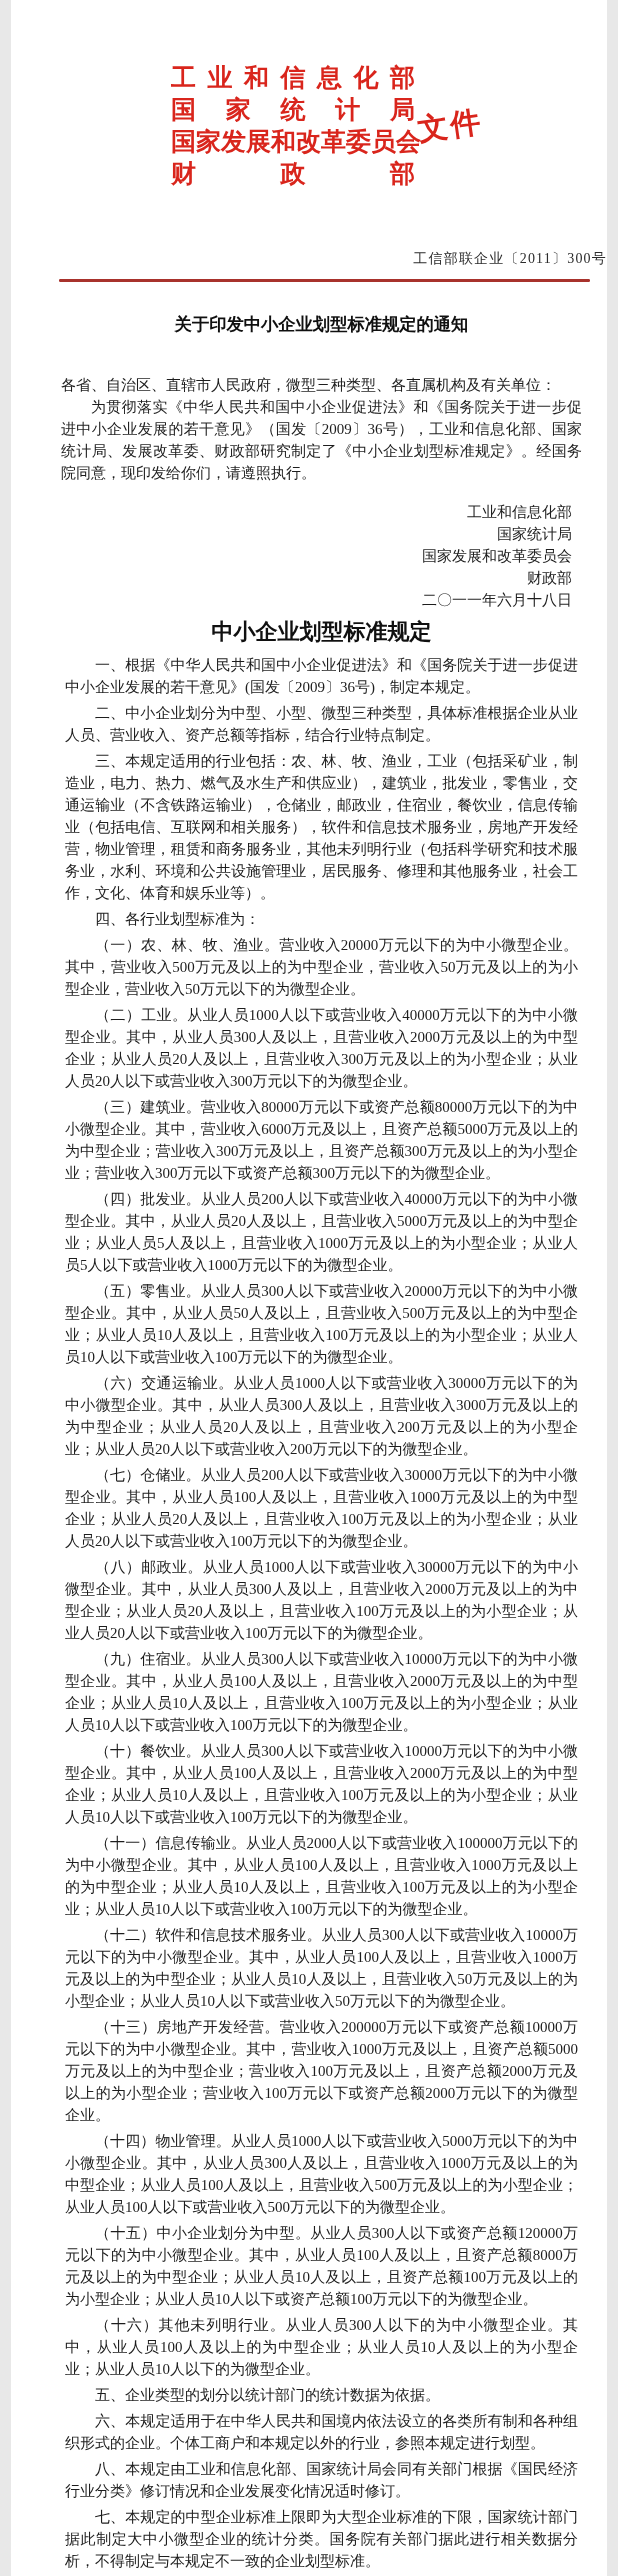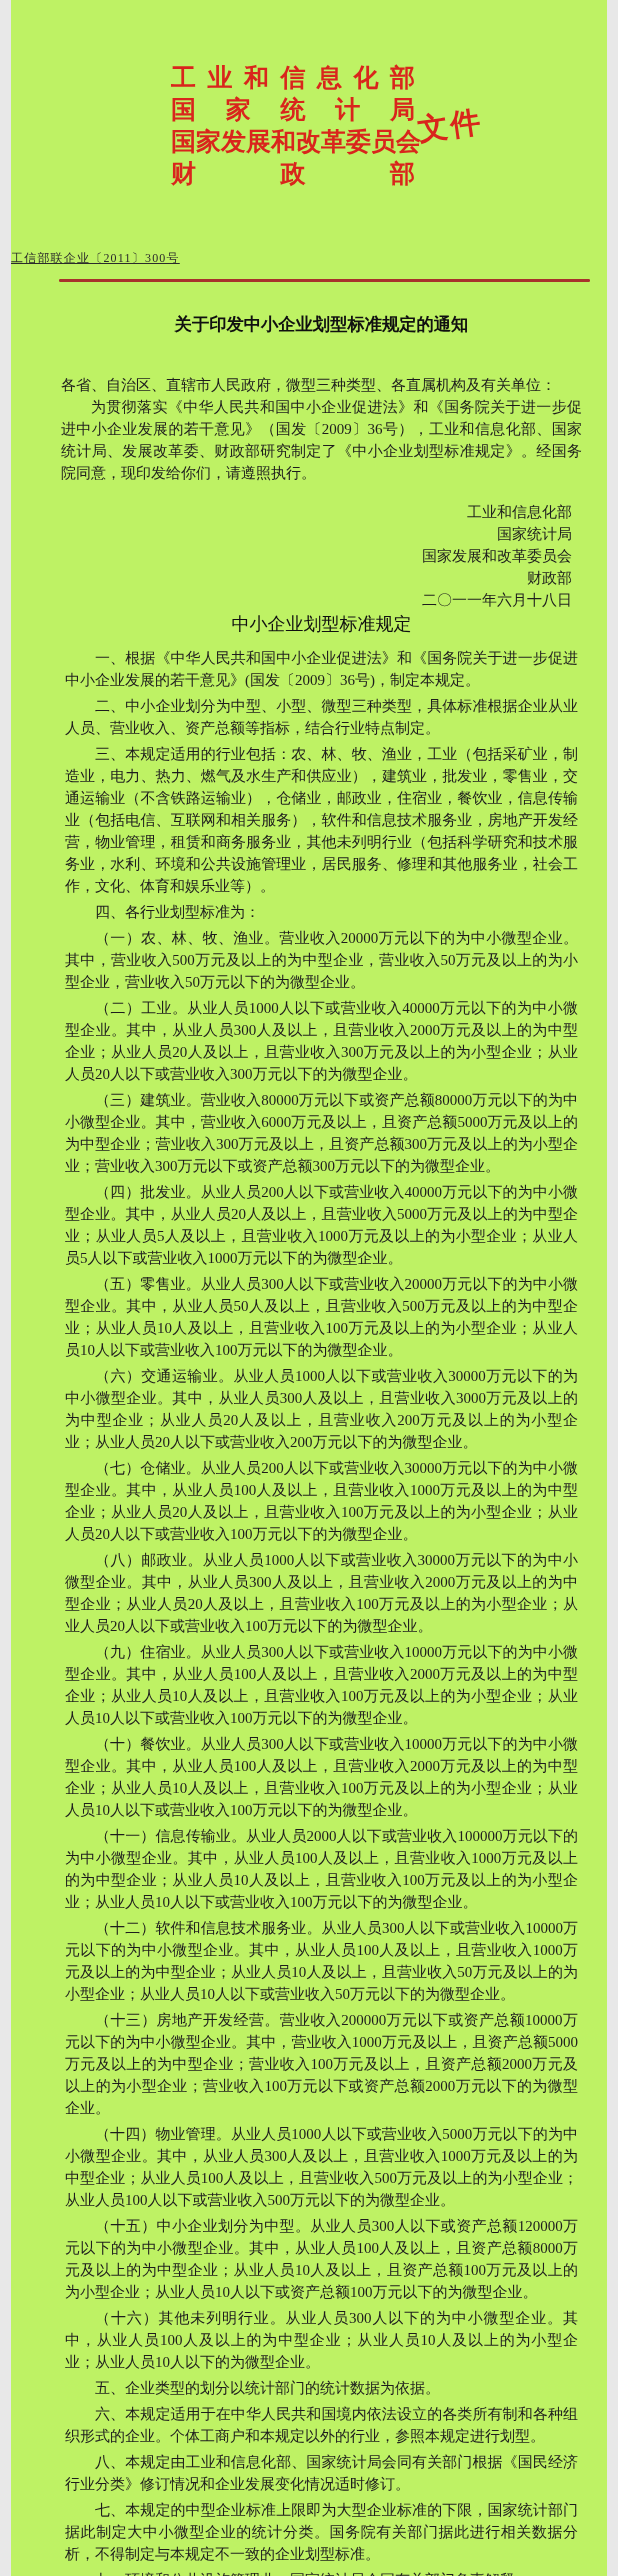--- a/index.html
+++ b/index.html
@@ -1,21 +1,21 @@
 <!DOCTYPE html>
 <html style="font-size:10px"><head>
 <meta charset="utf-8">
 <style>
   html, body { margin: 0; padding: 0; background: #e8e8e8; }
   .page {
     position: relative;
     width: 596px;
     height: 2576px;
     margin: 0 auto;
-    background: #bef264;
+    background: #ffffff;
     font-family: "Liberation Serif", "DejaVu Serif", serif;
     color: #1d1d1d;
     overflow: hidden;
   }
   
   .letterhead {
     position: absolute;
     top: 62px;
     left: 160px;
     width: 244px;
@@ -41,25 +41,24 @@
     letter-spacing: 2.5px;
     transform: rotate(-8deg);
     transform-origin: left bottom;
     white-space: nowrap;
   }
   .doc-number {
     position: absolute;
     top: 250px;
     left: 0;
     width: 100%;
-    text-align: left;
-    font-size: 12px;
+    text-align: right;
+    font-size: 14px;
     color: #2b2b2b;
     letter-spacing: 1.2px;
-    text-decoration: underline;
   }
   .red-rule {
     position: absolute;
     top: 279px;
     left: 48px;
     width: 531px;
     height: 2.5px;
     background: #a8322c;
     border-radius: 1.2px;
   }
@@ -87,24 +86,24 @@
     text-indent: 2em;
     text-align: justify;
   }
   .signature-block {
     margin-top: 17.3px;
     text-align: right;
     padding-right: 10px;
   }
   .signature-line { line-height: 22px; }
   .reg-heading {
-    margin-top: 1px;
+    margin-top: 8px;
     text-align: center;
-    font-size: 18px;
-    font-weight: normal;
+    font-size: 22px;
+    font-weight: bold;
     line-height: 25px;
     color: #101010;
   }
   .reg-body { margin-top: 10px; }
   .reg-para {
     margin: 4px;
     text-indent: 2em;
     text-align: justify;
     line-height: 22px;
   }

